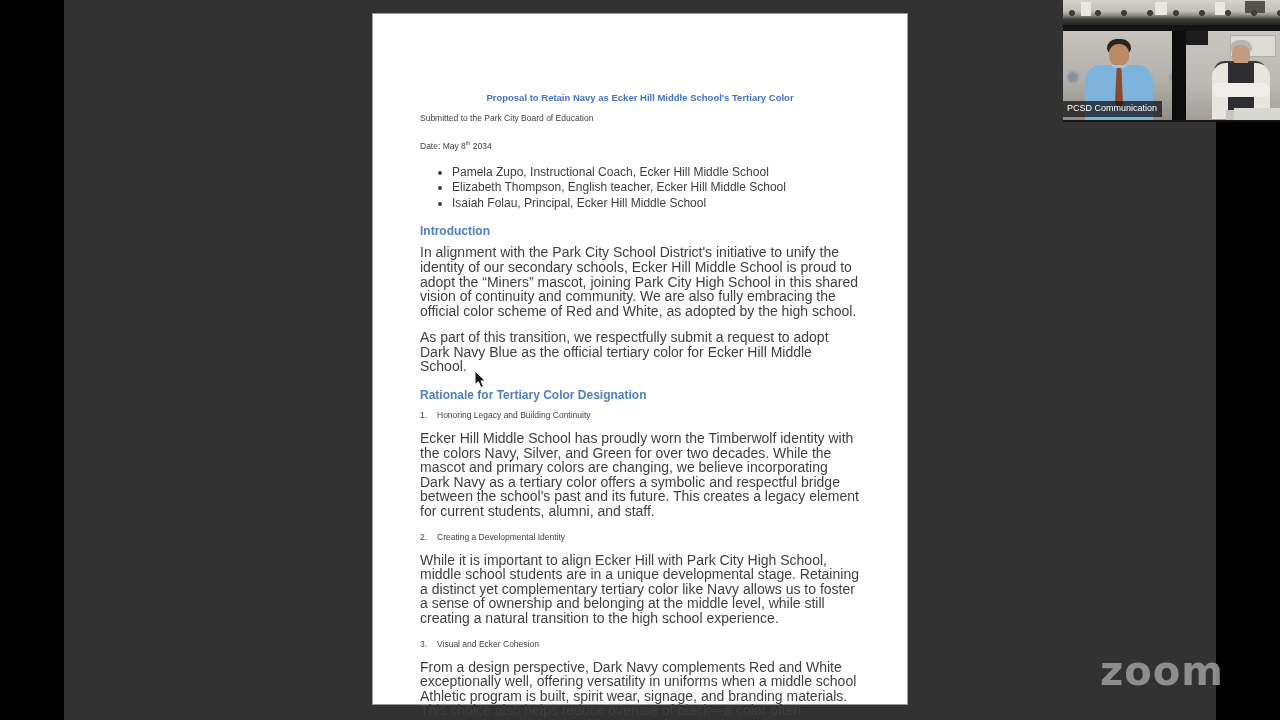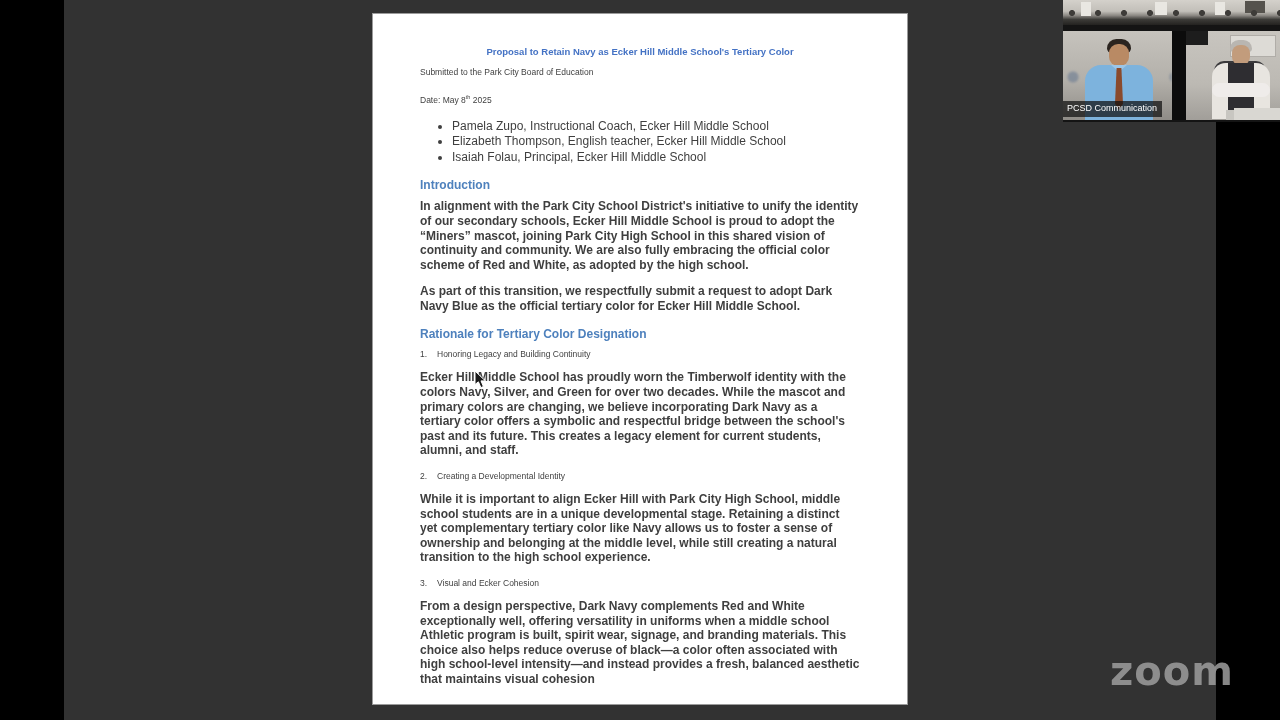--- a/index.html
+++ b/index.html
@@ -9,40 +9,40 @@
     font-family:"Liberation Sans", sans-serif;
   }
   .letterbox { position:absolute; top:0; height:720px; background:#000; }
   .letterbox.left  { left:0;  width:64px; }
   .letterbox.right { right:0; width:64px; }
 
   
   .page {
     position:absolute; left:372px; top:13px; width:536px; height:692px;
     background:#ffffff; border:1px solid #9b9b9b;
-    padding:32px 47px 0 47px; color:#3f3f3f;
+    padding:78px 47px 0 47px; color:#3f3f3f;
   }
   .doc-title {
     text-align:center; color:#4472c4; font-weight:bold;
     font-size:9.5px; line-height:12px; margin-bottom:8px;
   }
   .doc-line { font-size:8.5px; line-height:12px; }
   .submitted-to { margin-bottom:13px; }
   .date-line { margin-bottom:13px; }
   .date-line sup { font-size:5.5px; vertical-align:super; }
   .submitted-by { margin-bottom:12px; }
   ul.authors {
     list-style:disc; margin:0 0 13px 32px;
     font-size:12px; line-height:15.5px;
   }
   .sec-heading {
     color:#4e81bd; font-weight:bold; font-size:12px;
     margin:2px 0 7px 0;
   }
-  p.body-p { font-size:12px; line-height:14.6px; margin-bottom:12px;font-weight:bold; }
+  p.body-p { font-size:14px; line-height:14.6px; margin-bottom:12px; }
   .num-item { display:flex; font-size:8.5px; line-height:12px; margin-bottom:10px; }
   .num-item .num { width:17px; flex:0 0 17px; }
 
   
   .video-strip {
     position:absolute; left:1063px; top:0; width:217px; height:122px;
     background:#141414;
   }
   .panorama {
     position:absolute; left:0; top:0; width:217px; height:25px; overflow:hidden;
@@ -87,21 +87,21 @@
   .b .chair { position:absolute; left:28px; top:30px; width:52px; height:58px; border-radius:10px 10px 0 0; background:#3a393b; }
   .b .hair { position:absolute; left:44px; top:9px; width:22px; height:12px; border-radius:10px 10px 4px 4px; background:#b9b6b1; }
   .b .face { position:absolute; left:46px; top:14px; width:18px; height:20px; border-radius:8px; background:#c29c7c; }
   .b .shirt { position:absolute; left:26px; top:32px; width:58px; height:56px; border-radius:14px 14px 0 0; background:#e8e5e0; }
   .b .vest { position:absolute; left:42px; top:32px; width:26px; height:56px; background:#2e2d31; }
   .b .arms { position:absolute; left:26px; top:52px; width:58px; height:14px; border-radius:7px; background:#efecea; }
   .b .papers { position:absolute; right:0px; bottom:0px; width:46px; height:12px; background:#d9d7d2; box-shadow:-8px 2px 0 0 #c8c6c1; }
 
   
   .watermark {
-    position:absolute; right:46px; bottom:28px;
+    position:absolute; right:56px; bottom:28px;
     font-family:"DejaVu Sans", sans-serif; font-weight:bold;
     font-size:40px; line-height:42px; letter-spacing:1px;
     color:rgba(158,158,158,0.85);
   }
 
   
   .cursor { position:absolute; left:474px; top:370px; width:13px; height:19px; }
 </style>
 </head>
 <body>
@@ -109,21 +109,21 @@
 <div class="stage">
 
   <div class="letterbox left"></div>
   <div class="letterbox right"></div>
 
   <div class="page">
     <div class="doc-title">Proposal to Retain Navy as Ecker Hill Middle School's Tertiary Color</div>
 
     <div class="doc-line submitted-to">Submitted to the Park City Board of Education</div>
 
-    <div class="doc-line date-line"><span>Date: May 8</span><sup>th</sup><span> 2025</span></div>
+    <div class="doc-line date-line"><span>Date: May 8</span><sup>th</sup><span> 2034</span></div>
 
 
     <ul class="authors">
       <li>Pamela Zupo, Instructional Coach, Ecker Hill Middle School</li>
       <li>Elizabeth Thompson, English teacher, Ecker Hill Middle School</li>
       <li>Isaiah Folau, Principal, Ecker Hill Middle School</li>
     </ul>
 
     <div class="sec-heading">Introduction</div>
     <p class="body-p">In alignment with the Park City School District's initiative to unify the identity of our secondary schools, Ecker Hill Middle School is proud to adopt the “Miners” mascot, joining Park City High School in this shared vision of continuity and community. We are also fully embracing the official color scheme of Red and White, as adopted by the high school.</p>

